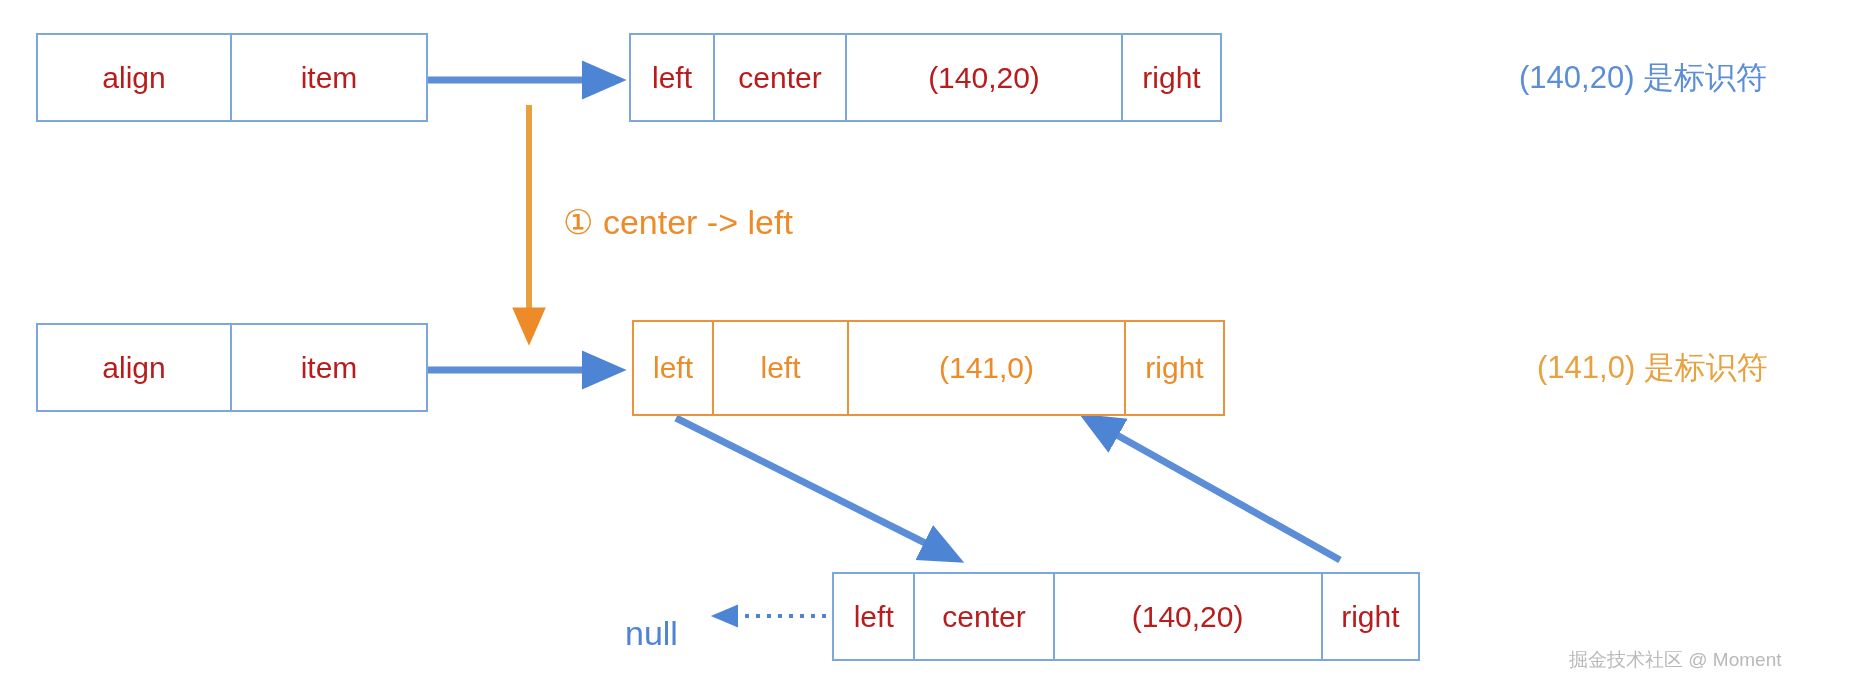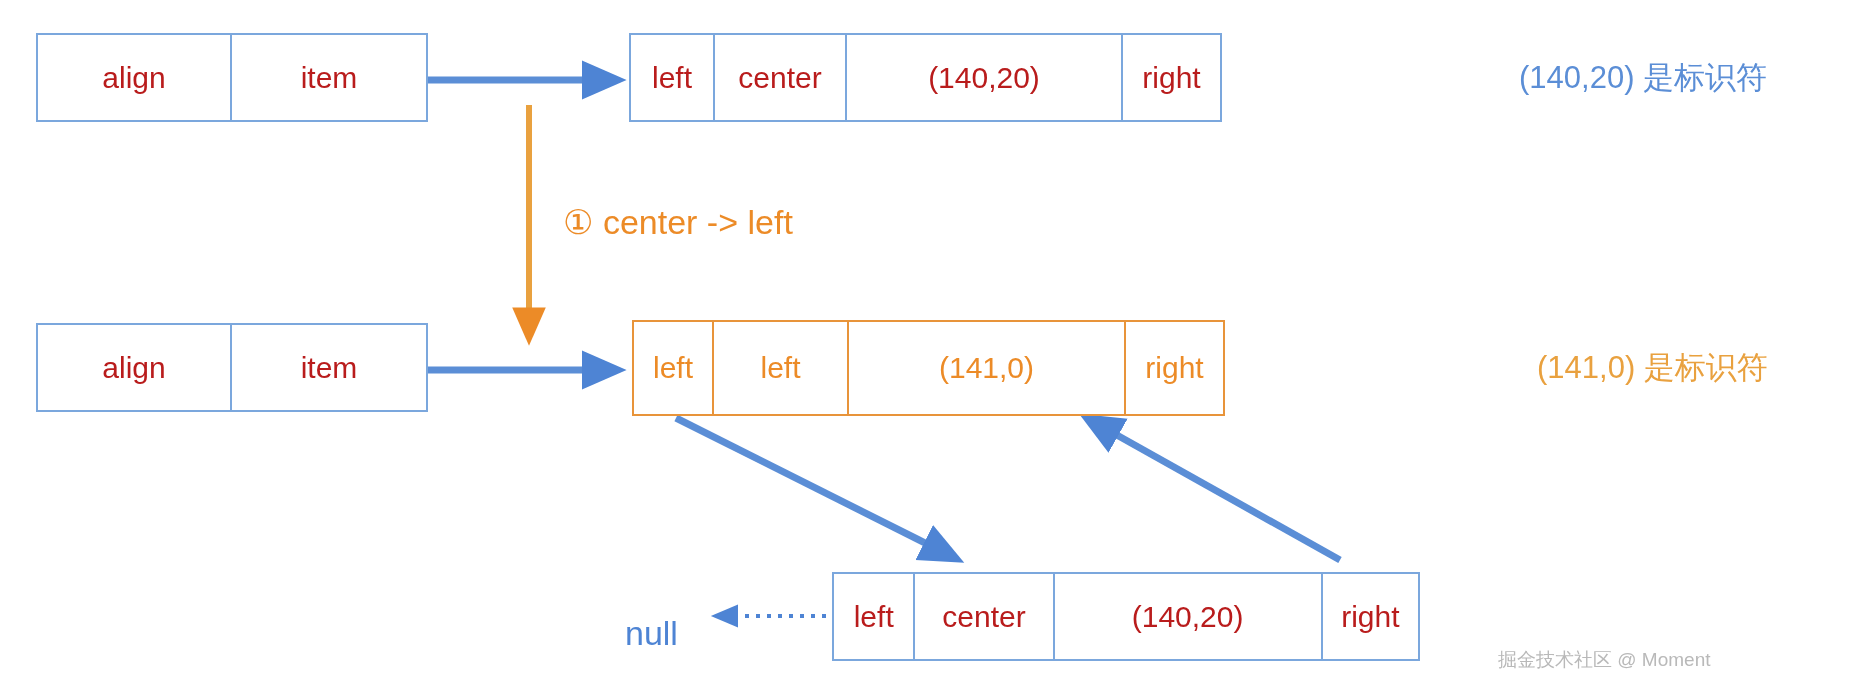--- a/index.html
+++ b/index.html
@@ -143,15 +143,15 @@
 
   <div class="null-label" style="left:625px; top:598px;margin-top:18px;">null</div>
 
   <div class="node blue" style="left:832px; top:572px; width:588px; height:89px;">
     <div class="cell" style="width:82px;">left</div>
     <div class="cell" style="width:140px;">center</div>
     <div class="cell" style="width:270px;">(140,20)</div>
     <div class="cell" style="width:96px;">right</div>
   </div>
 
-  <div class="watermark" style="left:1498px; top:650px;">掘金技术社区 @ Moment</div>
+  <div class="watermark" style="left:1569px; top:650px;">掘金技术社区 @ Moment</div>
 
 </div>
 
 </body></html>

